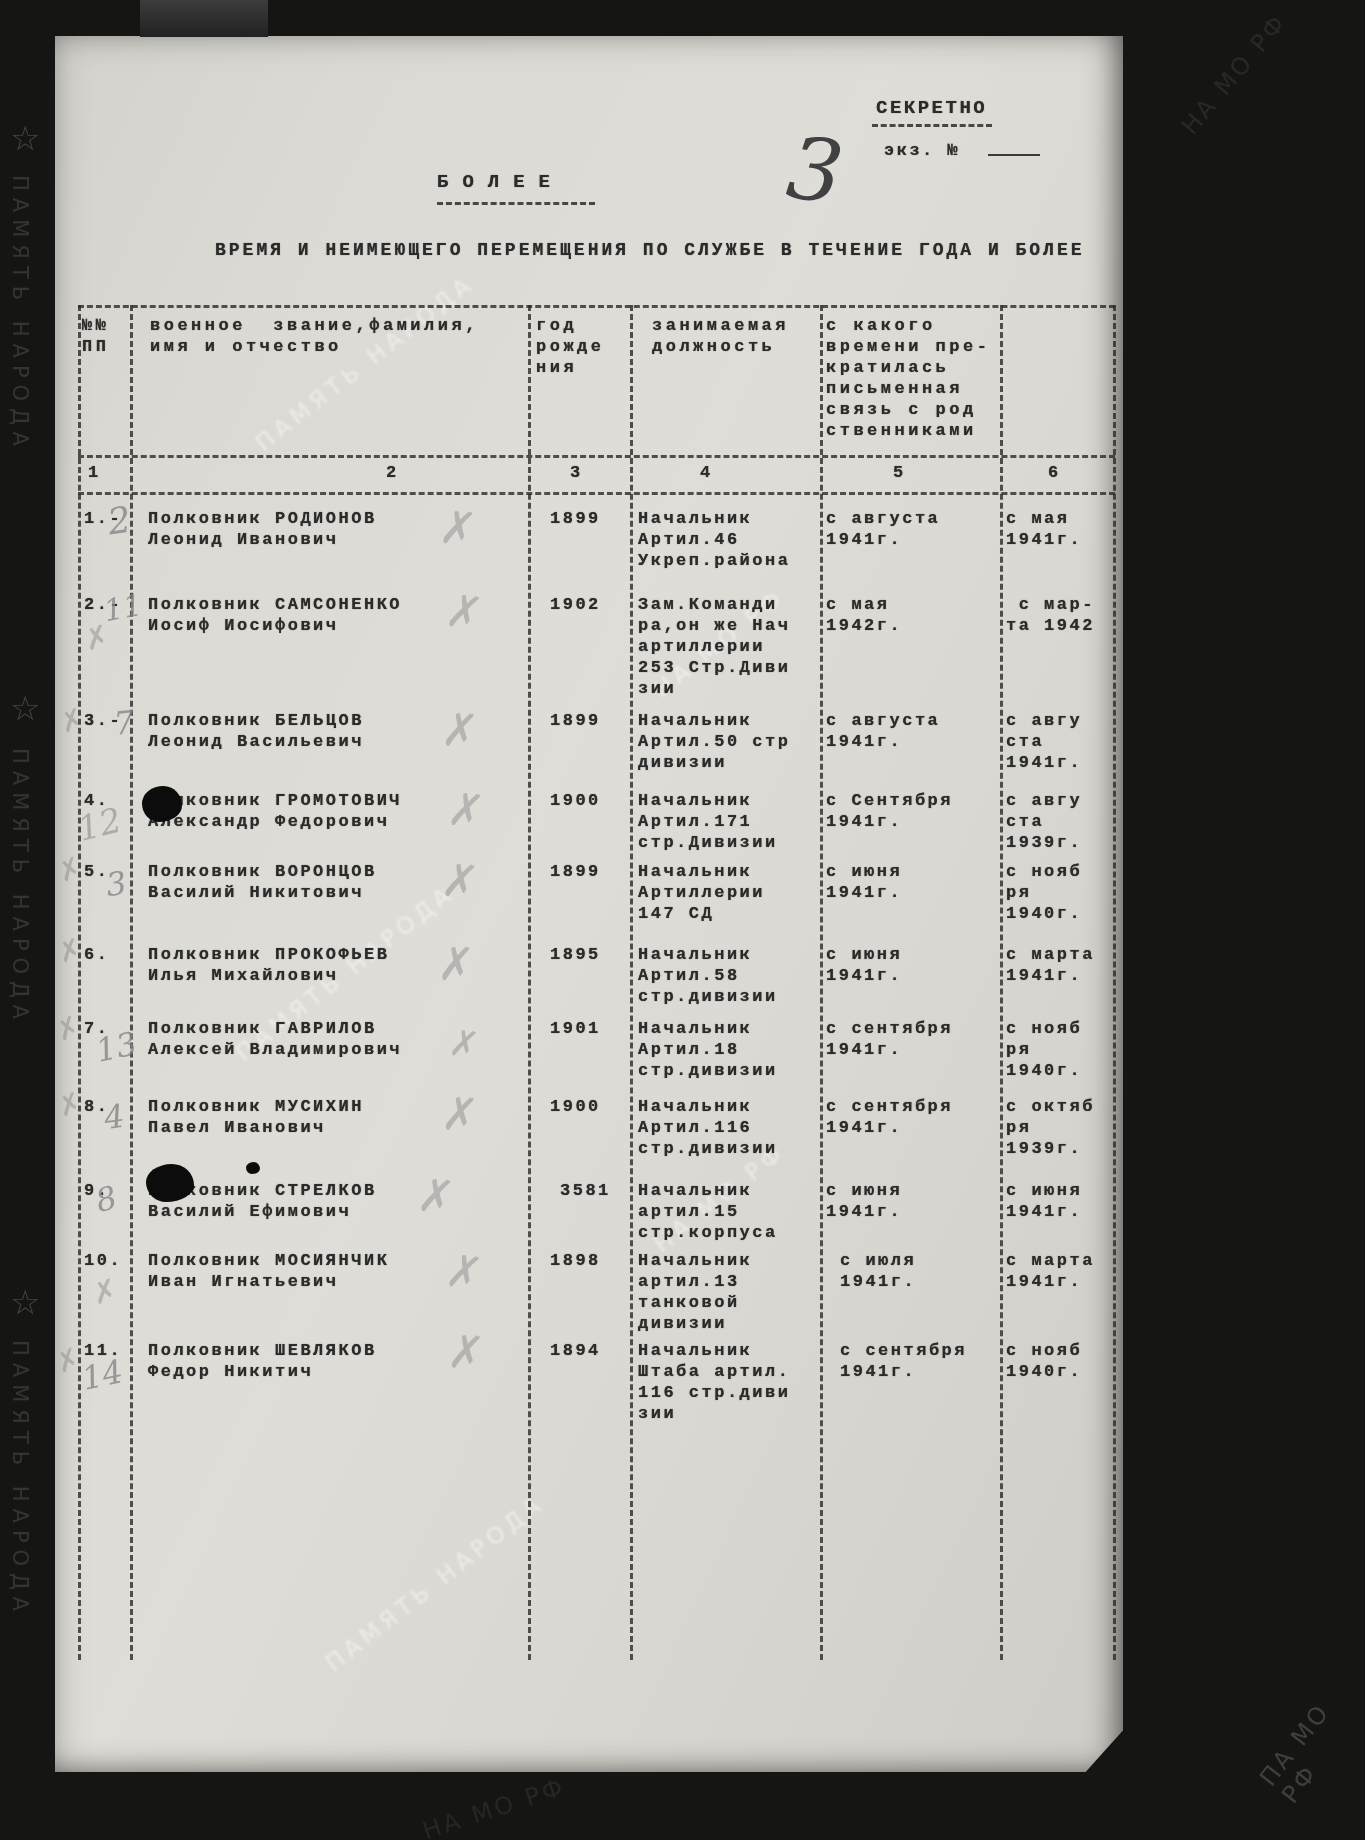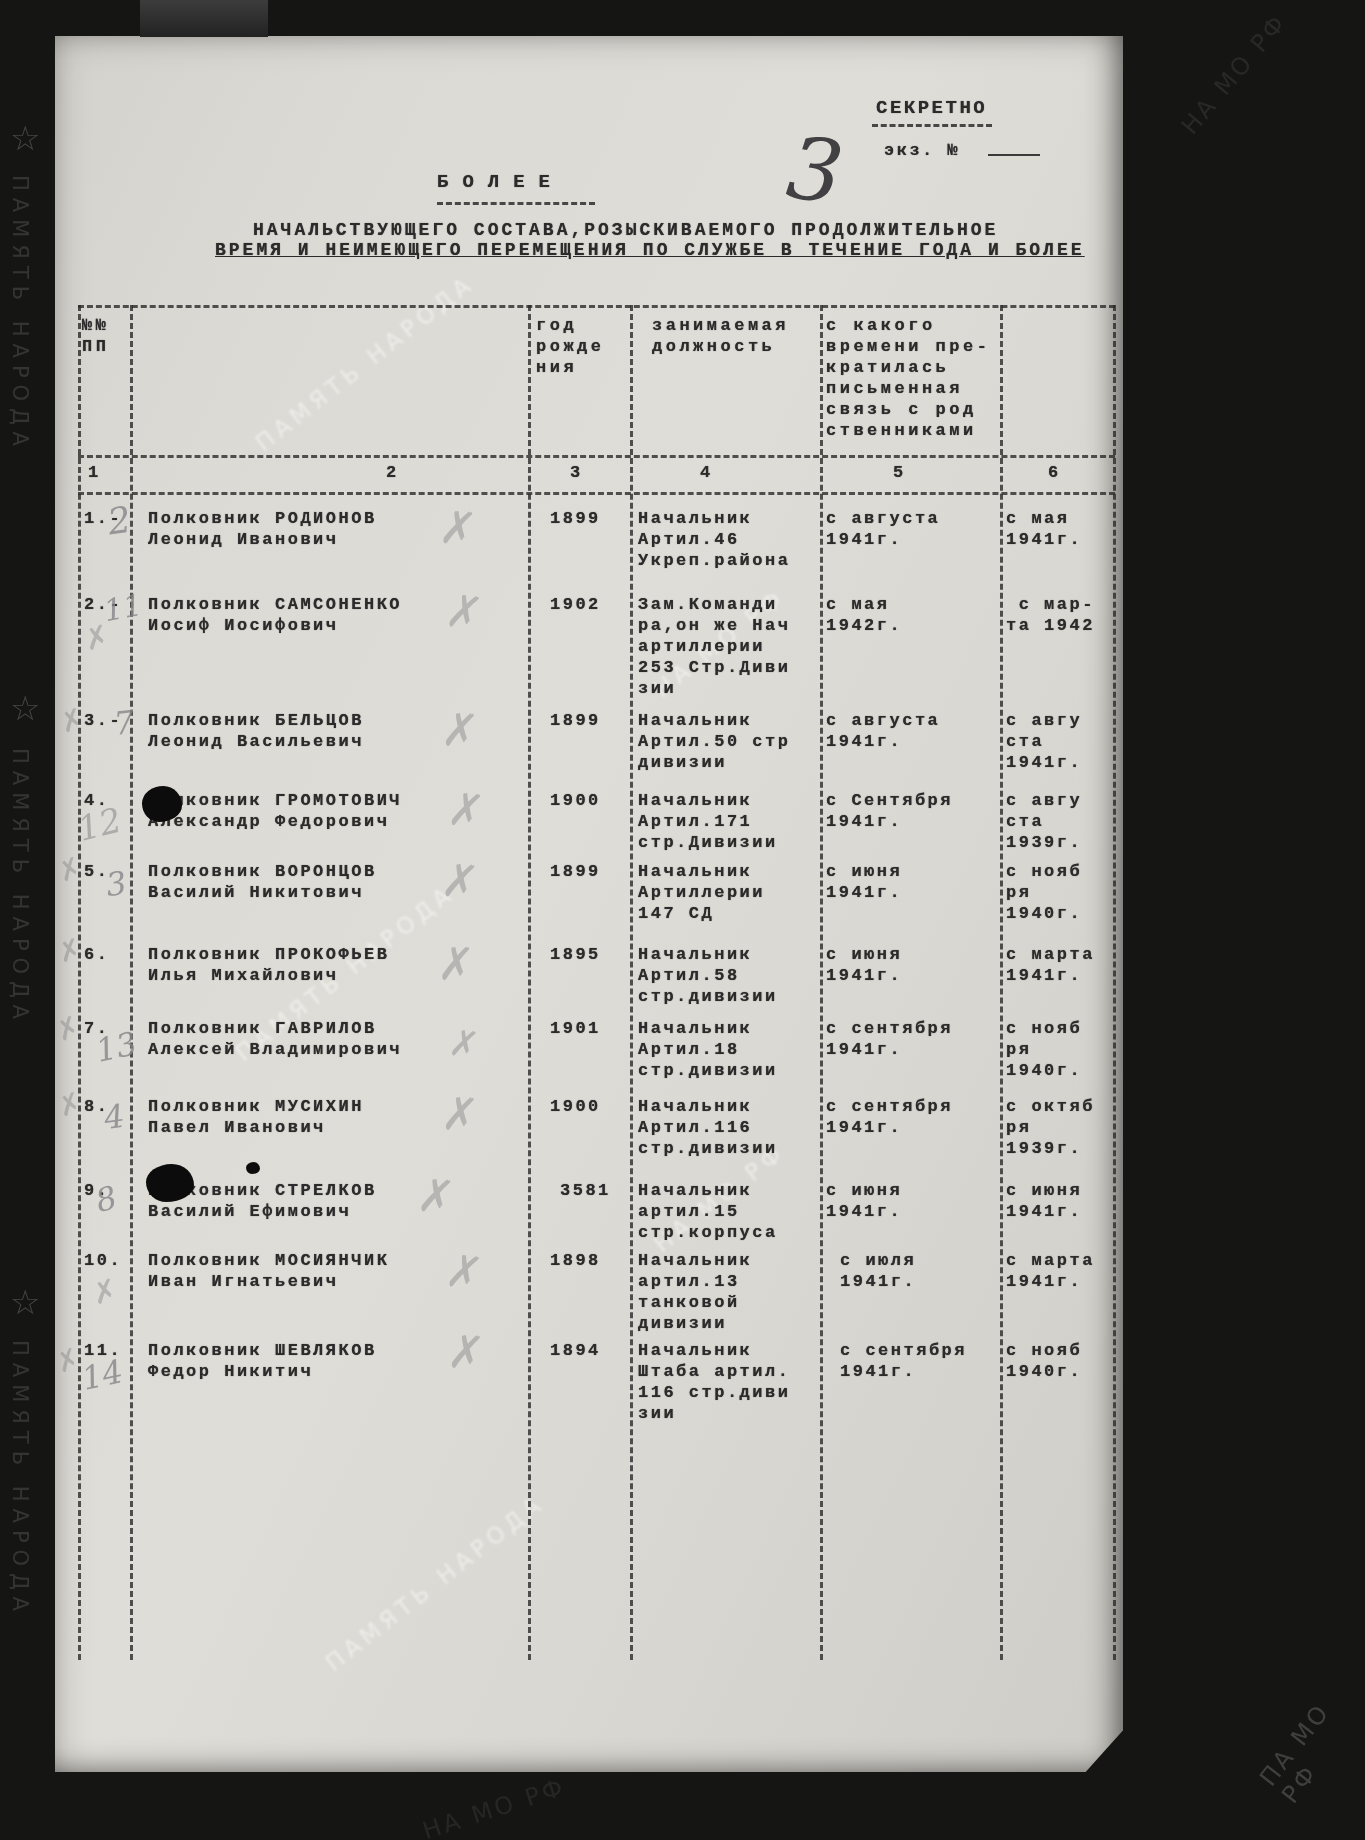--- a/index.html
+++ b/index.html
@@ -76,36 +76,37 @@
   <div class="wm wm-paper" style="left:300px;top:1570px;">ПАМЯТЬ НАРОДА</div>
 
   <div class="tw" style="left:876px;top:98px;font-size:19px;">СЕКРЕТНО</div>
   <div class="dashline" style="left:872px;top:124px;width:120px;"></div>
   <div class="tw" style="left:884px;top:140px;">экз. №</div>
   <div class="exz-line"></div>
   <div class="hand3">3</div>
 
   <div class="tw title" style="left:437px;top:172px;">БОЛЕЕ</div>
   <div class="dashline" style="left:437px;top:202px;width:158px;"></div>
-  <div class="tw sub" style="left:253px;top:220px;">НАЧАЛЬСТВУЮЩЕГО СОСТАВА,РОЗЫСКИВАЕМОГО ПРОДОЛЖИТЕЛЬНОЕ</div>
-  <div class="tw sub" style="left:215px;top:240px;text-decoration:underline;">ВРЕМЯ И НЕИМЕЮЩЕГО ПЕРЕМЕЩЕНИЯ ПО СЛУЖБЕ В ТЕЧЕНИЕ ГОДА И БОЛЕЕ</div>
+  <div class="tw sub" style="left:215px;top:240px;">ВРЕМЯ И НЕИМЕЮЩЕГО ПЕРЕМЕЩЕНИЯ ПО СЛУЖБЕ В ТЕЧЕНИЕ ГОДА И БОЛЕЕ</div>
 
   <div class="hline" style="left:78px;top:305px;width:1037px;"></div>
   <div class="hline" style="left:78px;top:455px;width:1037px;"></div>
   <div class="hline" style="left:78px;top:492px;width:1037px;"></div>
   <div class="vline" style="left:78px;top:305px;height:1355px;"></div>
   <div class="vline" style="left:130px;top:305px;height:1355px;"></div>
   <div class="vline" style="left:528px;top:305px;height:1355px;"></div>
   <div class="vline" style="left:630px;top:305px;height:1355px;"></div>
   <div class="vline" style="left:820px;top:305px;height:1355px;"></div>
   <div class="vline" style="left:1000px;top:305px;height:1355px;"></div>
   <div class="vline" style="left:1113px;top:305px;height:1355px;"></div>
 
   <div class="tw hdr" style="left:82px;top:315px;">№№
 ПП</div>
+  <div class="tw hdr" style="left:150px;top:315px;">военное  звание,фамилия,
+имя и отчество</div>
   <div class="tw hdr" style="left:536px;top:315px;">год
 рожде
 ния</div>
   <div class="tw hdr" style="left:652px;top:315px;">занимаемая
 должность</div>
   <div class="tw hdr" style="left:826px;top:315px;">с какого
 времени пре-
 кратилась
 письменная
 связь с род

